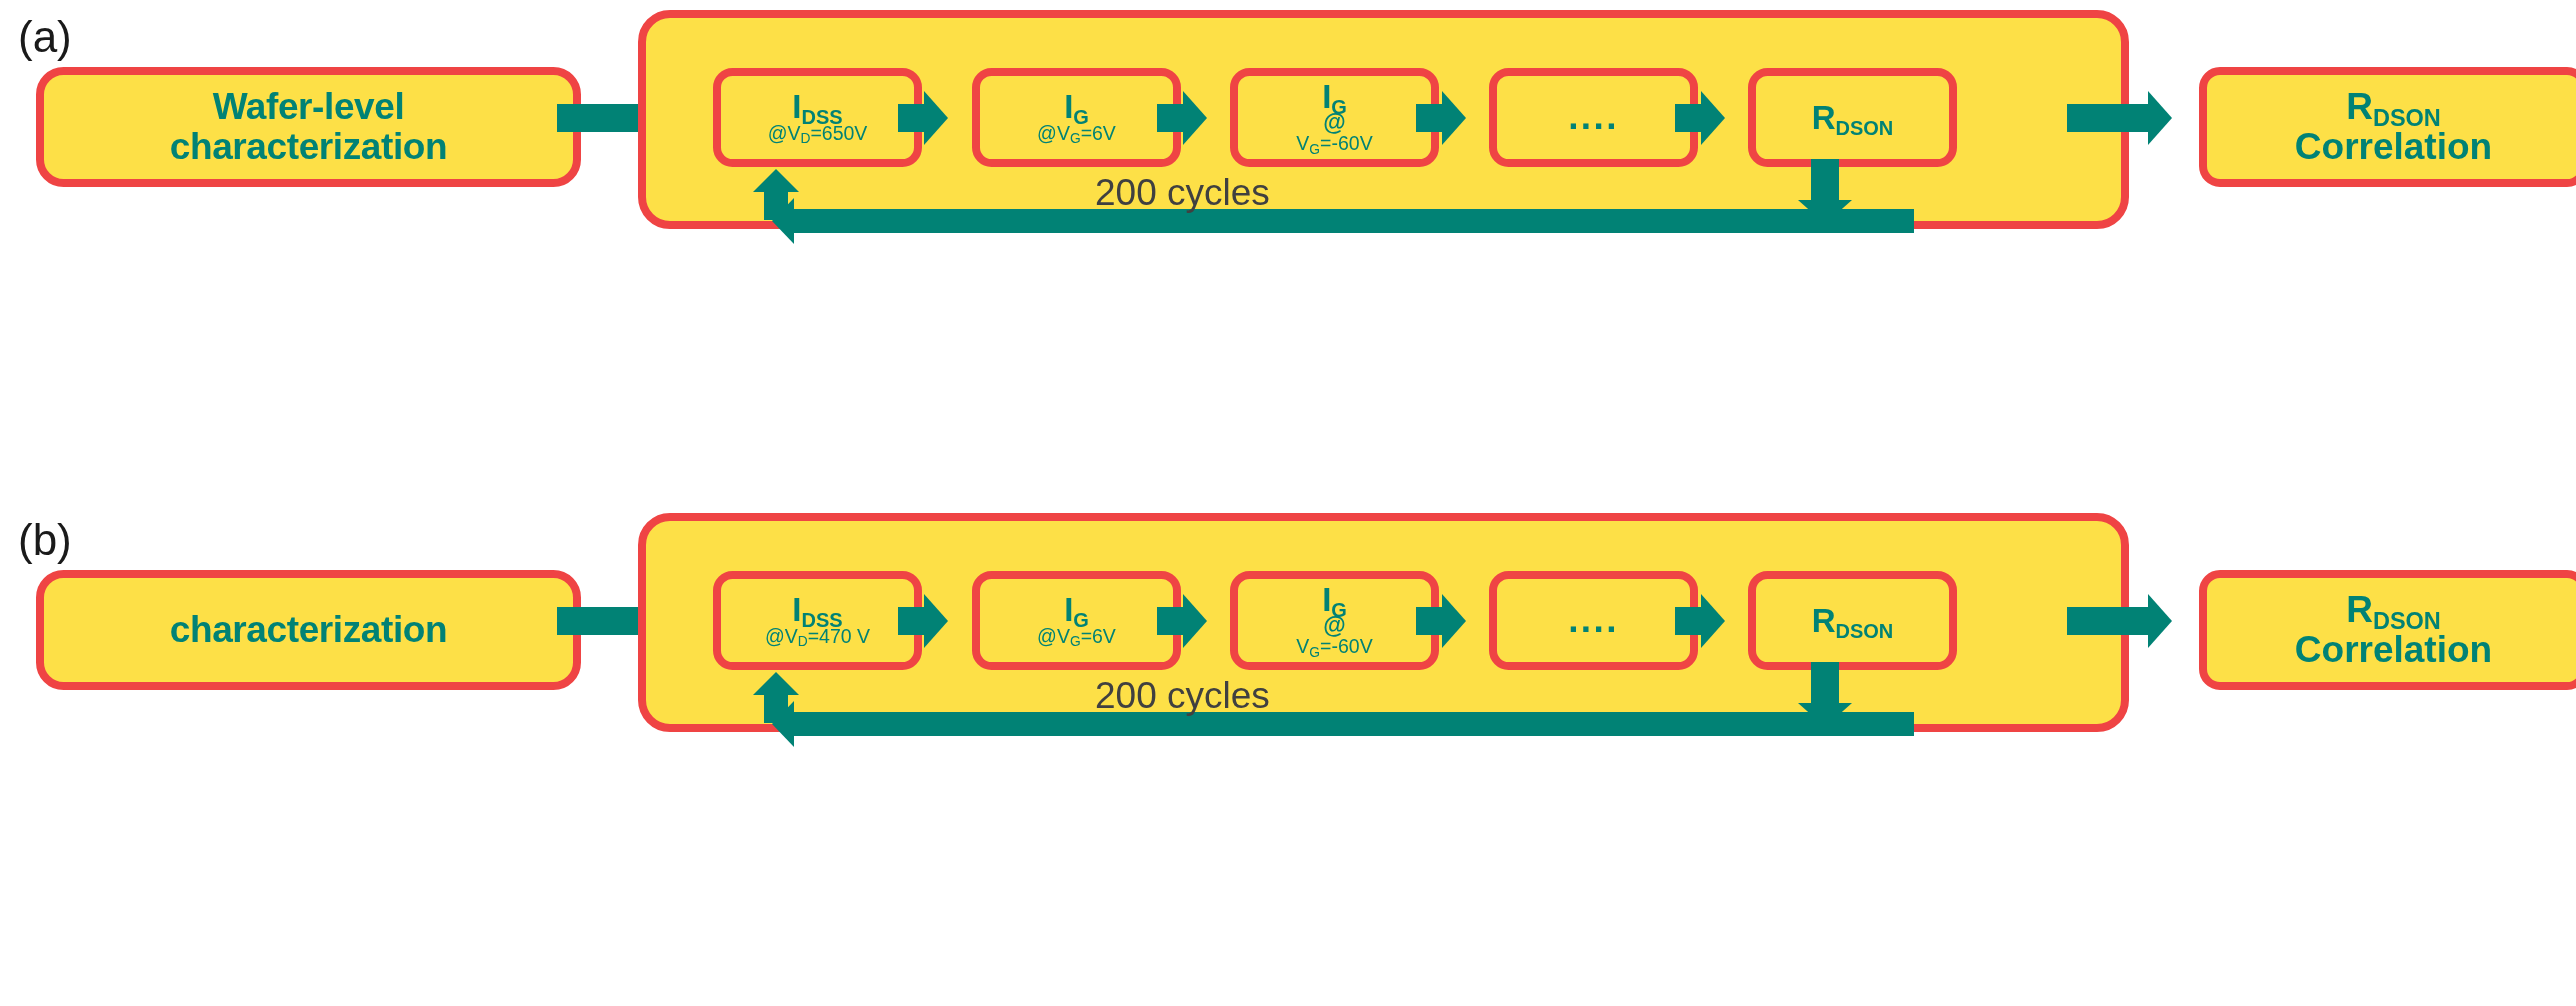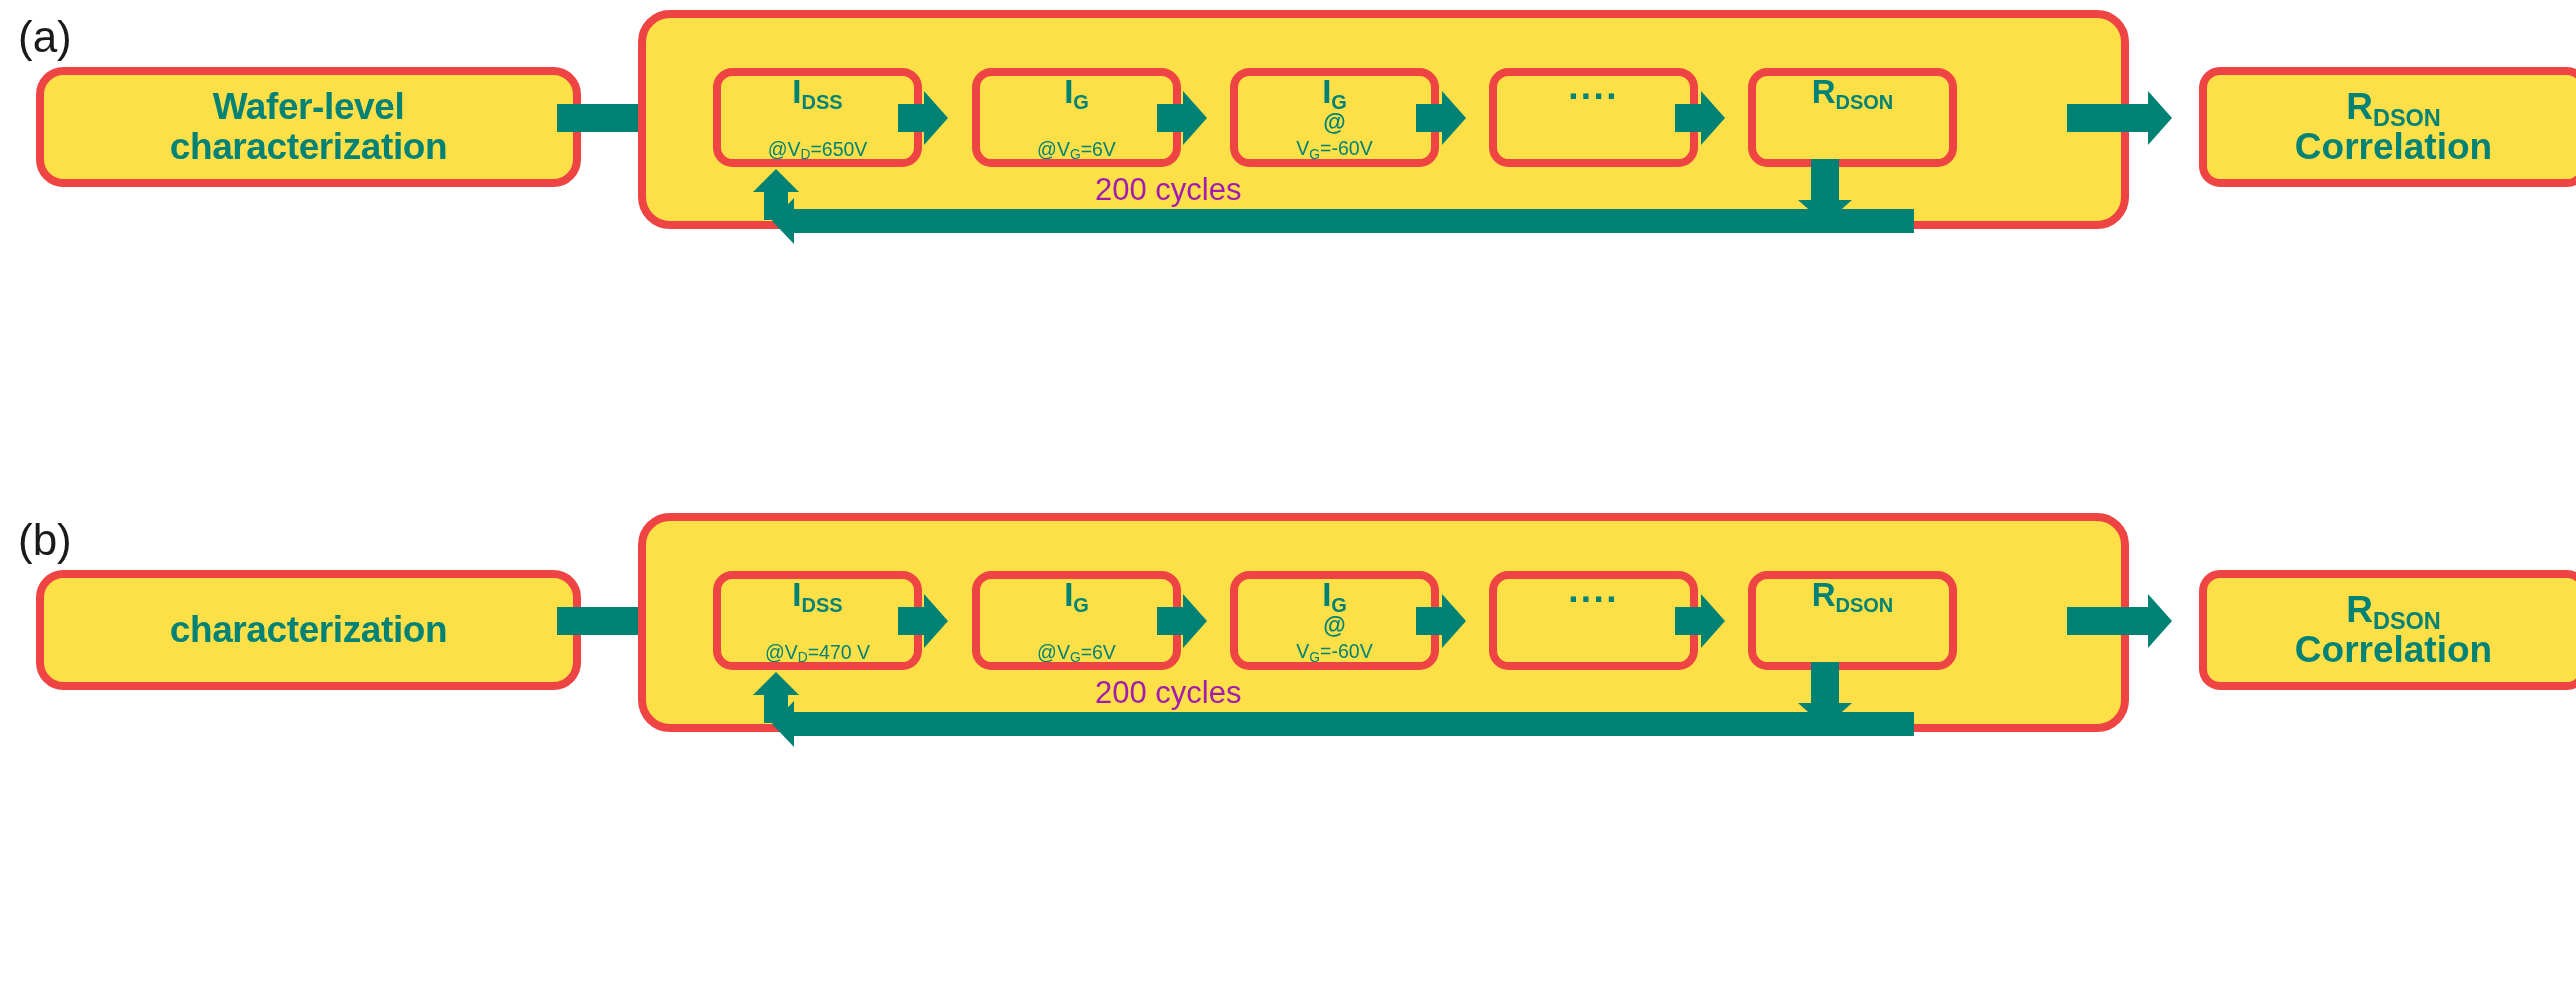--- a/index.html
+++ b/index.html
@@ -83,21 +83,21 @@
 
   
   .step-box {
     top: 68px;
     width: 209px;
     height: 99px;
     border-radius: 19.5px;
     display: flex;
     flex-direction: column;
     align-items: center;
-    justify-content: space-between;
+    justify-content: center;
     text-align: center;
     overflow: hidden;
   }
   .step-main {
     color: #018275;
     font-weight: bold;
     font-size: 33px;
     line-height: 0.95;
     white-space: nowrap;
   }
@@ -267,22 +267,22 @@
     border-top: 23.5px solid transparent;
     border-bottom: 23.5px solid transparent;
     border-right: 22px solid #018275;
   }
 
   
   .cycles-label {
     position: absolute;
     left: 1095px;
     top: 174px;
-    font-size: 31px;
-    color: #a21caf;
+    font-size: 37px;
+    color: #404040;
     line-height: 1;
     white-space: nowrap;
   }
 </style>
 </head>
 <body>
 
 <div id="figure">
 
   <div class="panel" id="panel-a">

